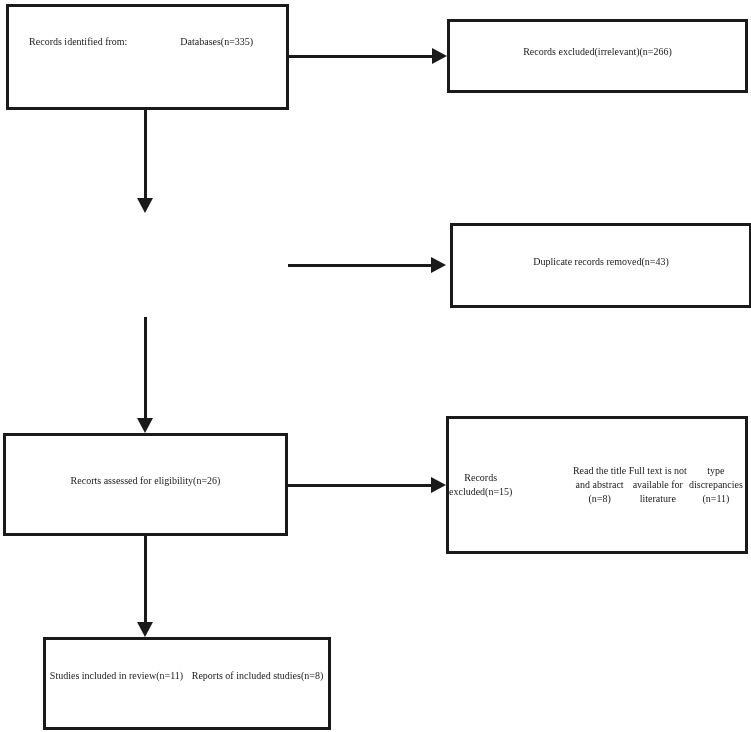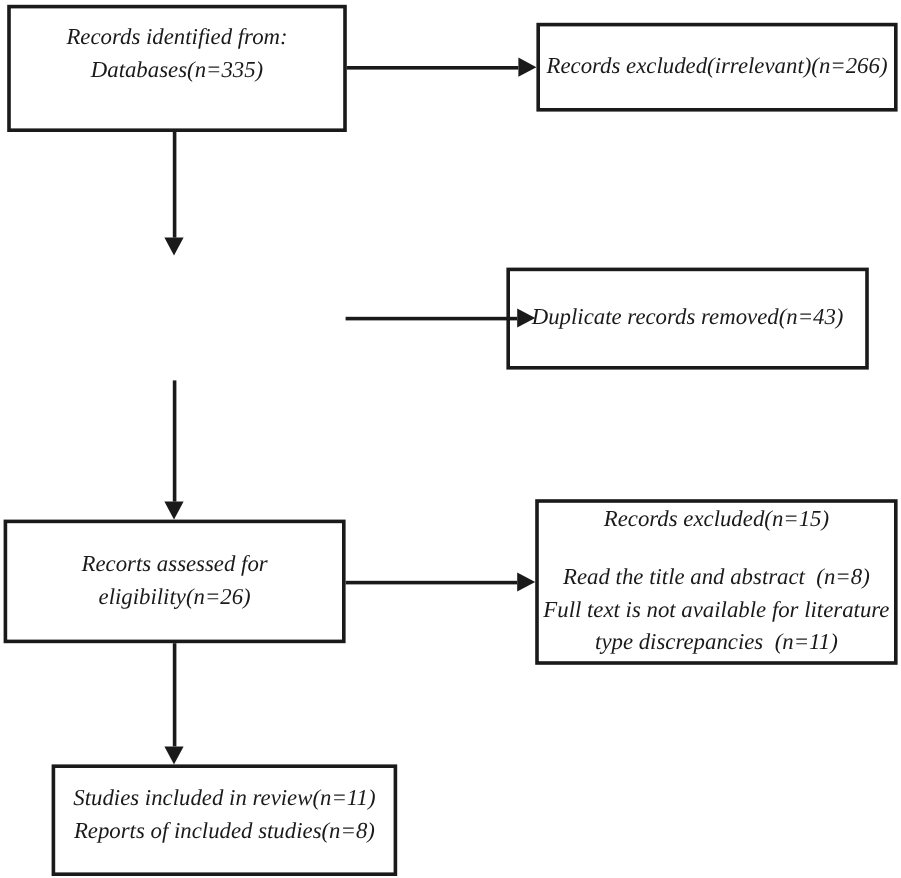--- a/index.html
+++ b/index.html
@@ -14,28 +14,27 @@
     background: #ffffff;
     font-family: "Liberation Serif", "DejaVu Serif", serif;
     color: #1a1a1a;
     overflow: hidden;
   }
   .box {
     position: absolute;
     border: 3px solid #1a1a1a;
     background: #ffffff;
     display: flex;
-    flex-direction: column;
+    flex-direction: row;
     align-items: center;
     justify-content: center;
     text-align: center;
     box-sizing: border-box;
-    font-size: 19px;
+    font-size: 10px;
     line-height: 1.42;
-    font-style: italic;
   }
   .tline {
     white-space: pre-wrap;
     min-height: 22px;
     width: 100%;
   }
   
   .vline {
     position: absolute;
     width: 3px;
@@ -60,21 +59,21 @@
     width: 0;
     height: 0;
     border-top: 8px solid transparent;
     border-bottom: 8px solid transparent;
     border-left: 15px solid #1a1a1a;
   }
   
   #box-identification   { left: 6px;   top: 4px;   width: 283px; height: 106px; padding-bottom: 22px; }
   #box-excl-irrelevant  { left: 447px; top: 19px;  width: 301px; height: 74px; text-align: center; }
   #box-screened         { left: 3px;   top: 213px; width: 285px; height: 104px; }
-  #box-duplicates       { left: 422px; top: 223px; width: 302px; height: 85px; }
+  #box-duplicates       { left: 450px; top: 223px; width: 302px; height: 85px; }
   #box-assessed         { left: 3px;   top: 433px; width: 285px; height: 103px; }
   #box-excl-fulltext    { left: 446px; top: 416px; width: 302px; height: 138px; padding-bottom: 0; }
   #box-included         { left: 2px;   top: 637px; width: 288px; height: 93px;  padding-bottom: 8px; margin-left: 41px; }
 </style>
 </head>
 <body>
 
 <div id="canvas">
 
   <div class="box" id="box-identification">

